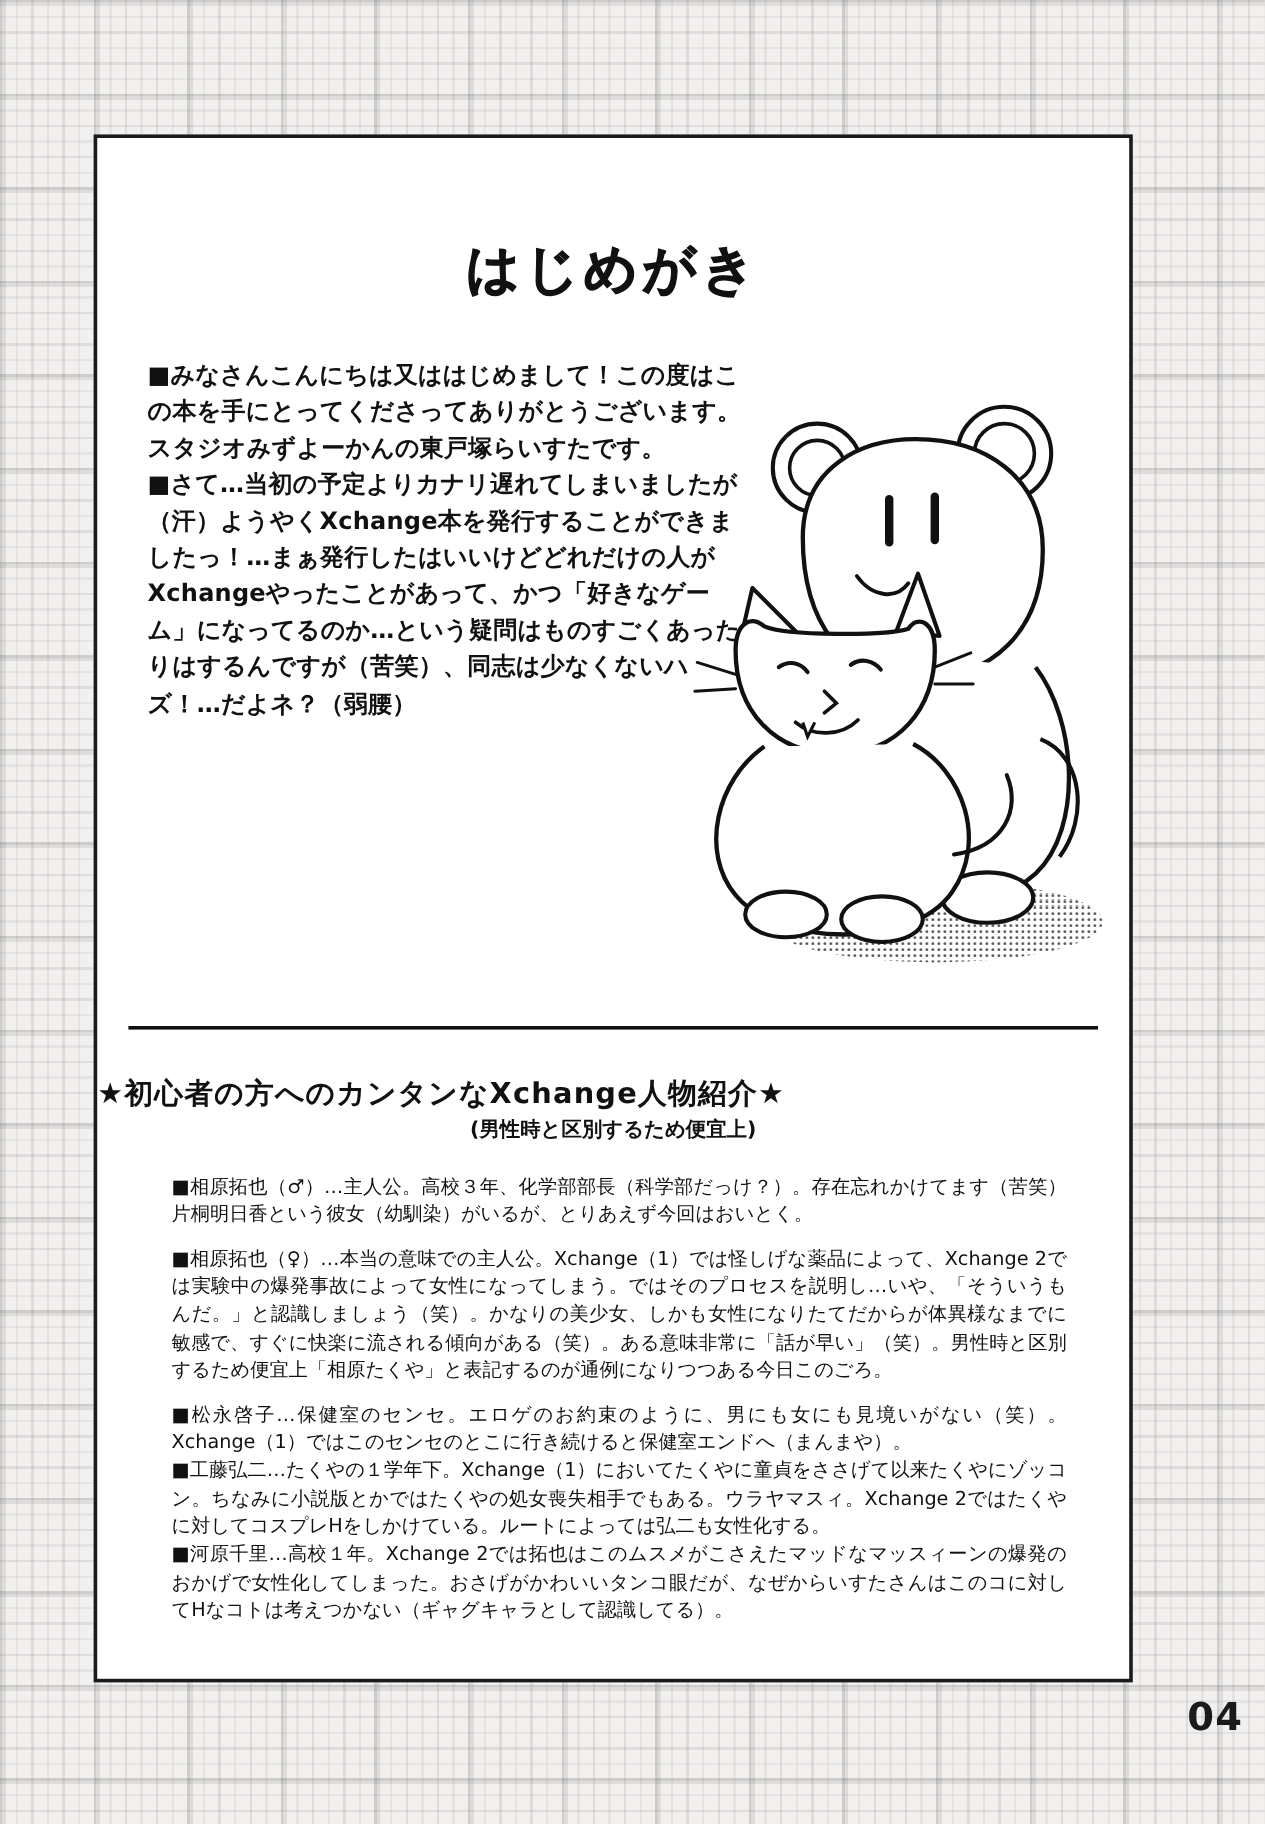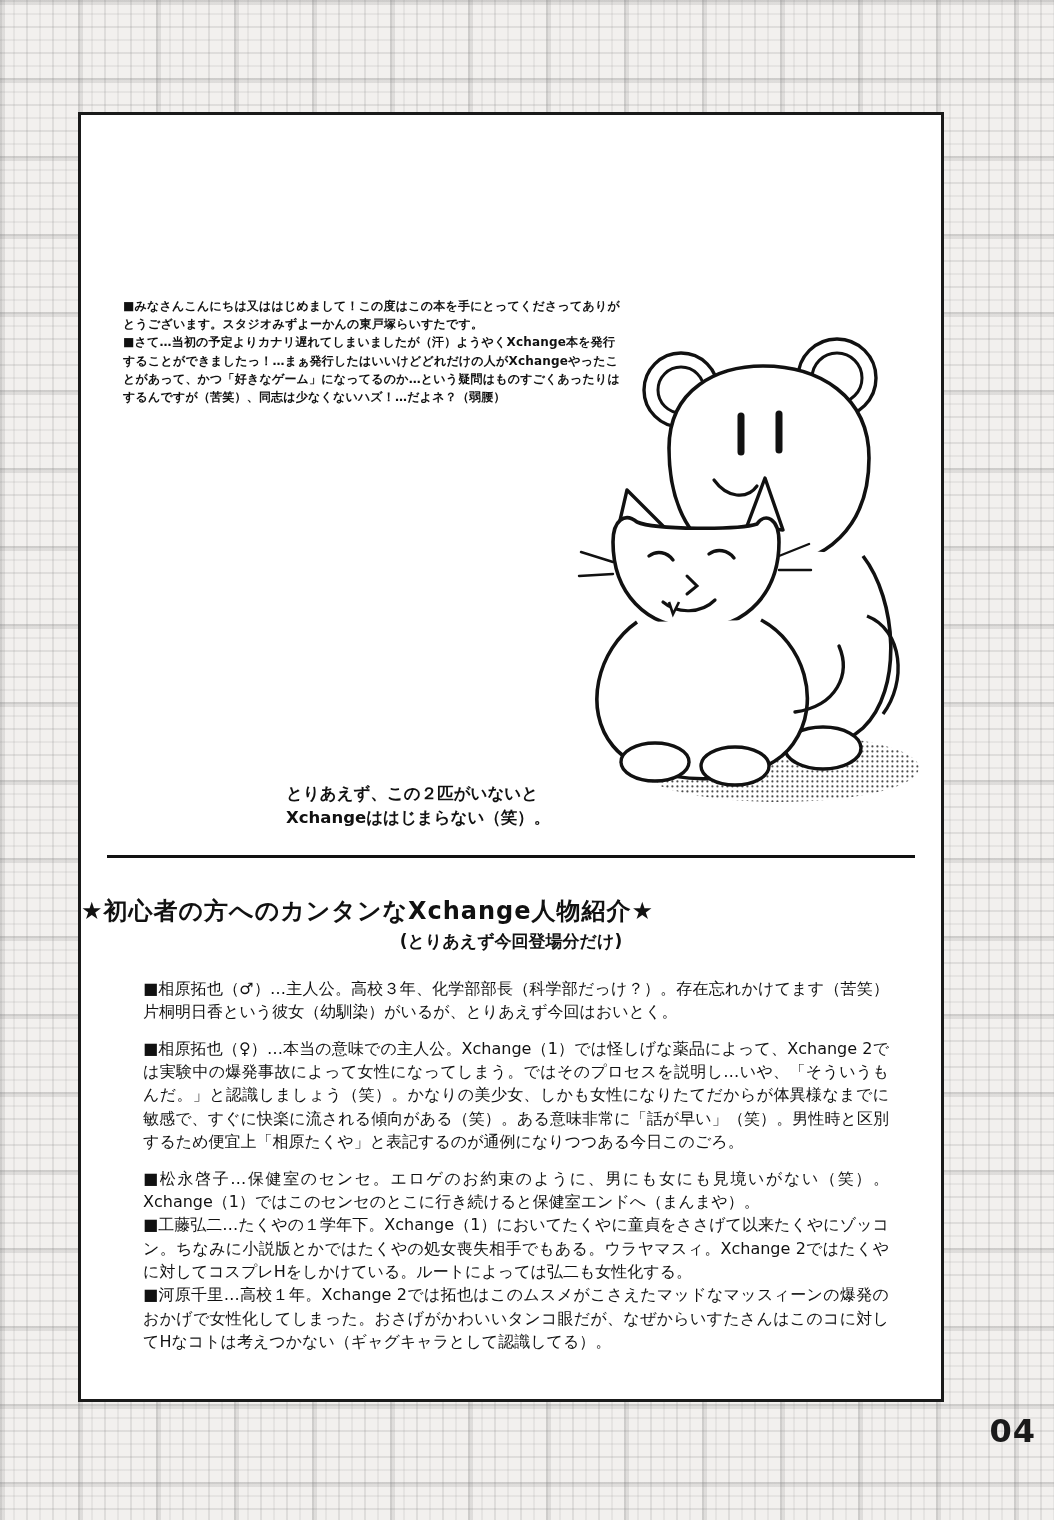--- a/index.html
+++ b/index.html
@@ -69,21 +69,21 @@
     color: #111;
     -webkit-text-stroke: 1px #111;
   }
 
   
   .intro {
     position: absolute;
     left: 42px;
     top: 182px;
     width: 500px;
-    font-size: 12px;
+    font-size: 20px;
     line-height: 1.52;
     color: #111;
     font-weight: bold;
     letter-spacing: 0.2px;
   }
   .intro p { margin: 0; }
 
   
   .mascot-caption {
     position: absolute;
@@ -167,20 +167,21 @@
   }
 </style>
 </head>
 <body>
 
 <div class="bg-plaid"></div>
 
 <div class="page-sheet">
   <div class="inner">
 
+    <div class="doc-title">はじめがき</div>
 
     <div class="intro">
       <p>■みなさんこんにちは又ははじめまして！この度はこの本を手にとってくださってありがとうございます。スタジオみずよーかんの東戸塚らいすたです。</p>
       <p>■さて…当初の予定よりカナリ遅れてしまいましたが（汗）ようやくXchange本を発行することができましたっ！…まぁ発行したはいいけどどれだけの人がXchangeやったことがあって、かつ「好きなゲーム」になってるのか…という疑問はものすごくあったりはするんですが（苦笑）、同志は少なくないハズ！…だよネ？（弱腰）</p>
     </div>
 
     <div class="illustration">
       <svg width="380" height="520" viewBox="0 0 380 520" fill="none" xmlns="http://www.w3.org/2000/svg">
         <defs>
           <pattern id="dots" x="0" y="0" width="5" height="5" patternUnits="userSpaceOnUse">
@@ -226,29 +227,25 @@
 
         <path d="M86 292 C46 320 32 380 62 416 C96 458 208 462 242 414 C272 372 252 312 210 290" fill="#fff" stroke="#111" stroke-width="3.6"></path>
 
         <ellipse cx="104" cy="432" rx="34" ry="19" fill="#fff" stroke="#111" stroke-width="3.4"></ellipse>
         <ellipse cx="184" cy="436" rx="34" ry="19" fill="#fff" stroke="#111" stroke-width="3.4"></ellipse>
 
         <path d="M244 382 C286 376 300 344 288 316" stroke="#111" stroke-width="3.4" fill="none" stroke-linecap="round"></path>
       </svg>
     </div>
 
-    <div class="mascot-caption">
-      <div>とりあえず、この２匹がいないと</div>
-      <div>Xchangeははじまらない（笑）。</div>
-    </div>
 
     <div class="divider"></div>
 
     <div class="section-heading">★初心者の方へのカンタンなXchange人物紹介★</div>
-    <div class="section-sub">(とりあえず今回登場分だけ)</div>
+    <div class="section-sub">(男性時と区別するため便宜上)</div>
 
     <div class="profiles">
       <p>■相原拓也（♂）…主人公。高校３年、化学部部長（科学部だっけ？）。存在忘れかけてます（苦笑）片桐明日香という彼女（幼馴染）がいるが、とりあえず今回はおいとく。</p>
       <p>■相原拓也（♀）…本当の意味での主人公。Xchange（1）では怪しげな薬品によって、Xchange 2では実験中の爆発事故によって女性になってしまう。ではそのプロセスを説明し…いや、「そういうもんだ。」と認識しましょう（笑）。かなりの美少女、しかも女性になりたてだからが体異様なまでに敏感で、すぐに快楽に流される傾向がある（笑）。ある意味非常に「話が早い」（笑）。男性時と区別するため便宜上「相原たくや」と表記するのが通例になりつつある今日このごろ。</p>
       <p class="tight">■松永啓子…保健室のセンセ。エロゲのお約束のように、男にも女にも見境いがない（笑）。Xchange（1）ではこのセンセのとこに行き続けると保健室エンドへ（まんまや）。</p>
       <p class="tight">■工藤弘二…たくやの１学年下。Xchange（1）においてたくやに童貞をささげて以来たくやにゾッコン。ちなみに小説版とかではたくやの処女喪失相手でもある。ウラヤマスィ。Xchange 2ではたくやに対してコスプレHをしかけている。ルートによっては弘二も女性化する。</p>
       <p>■河原千里…高校１年。Xchange 2では拓也はこのムスメがこさえたマッドなマッスィーンの爆発のおかげで女性化してしまった。おさげがかわいいタンコ眼だが、なぜからいすたさんはこのコに対してHなコトは考えつかない（ギャグキャラとして認識してる）。</p>
     </div>
 
   </div>

